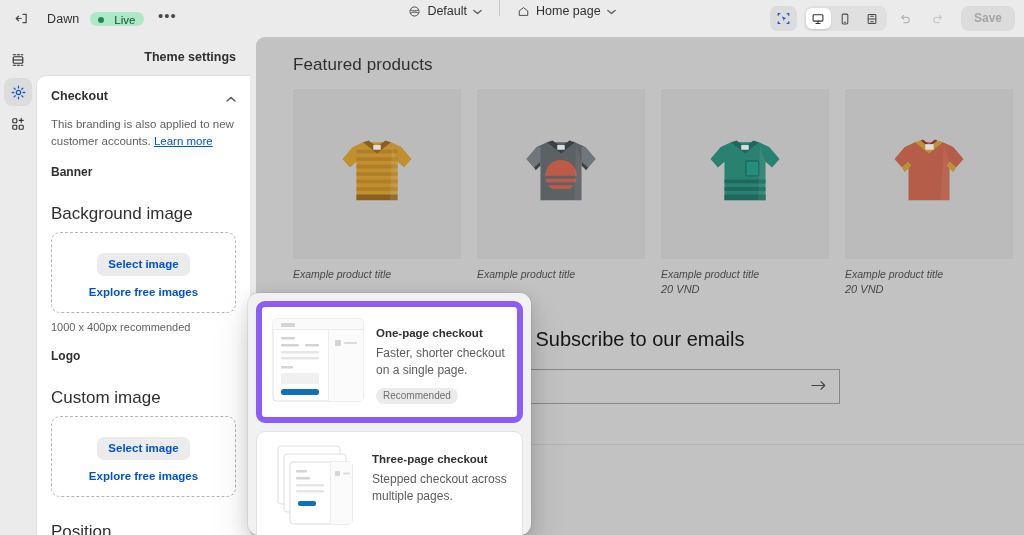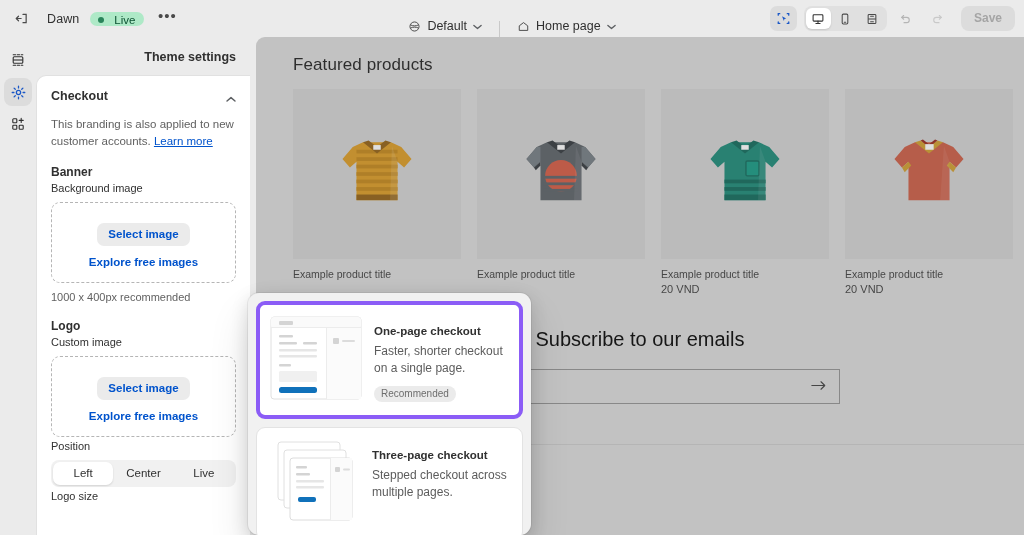--- a/index.html
+++ b/index.html
@@ -44,21 +44,21 @@
   .dots-btn {
     margin-left: 10px; width: 26px; height: 24px;
     display: flex; align-items: center; justify-content: center;
     border-radius: 6px; cursor: pointer;
     color: #4a4a4a; font-size: 15px; letter-spacing: 1px;
     line-height: 0; padding-bottom: 6px;
   }
 
   .tb-center {
     position: absolute; left: 0; right: 0; top: 0; height: 37px;
-    display: flex; align-items: flex-end; justify-content: center; gap: 0;
+    display: flex; align-items: flex-start; justify-content: center; gap: 0;
     pointer-events: none;
     border-radius: 14px;
   }
   .tb-center > * { pointer-events: auto; }
   .selector {
     display: flex; align-items: center; gap: 6px;
     padding: 4px 7px; border-radius: 7px; cursor: pointer;
     font-size: 12.5px; color: #303030;
   }
   .vdivider { width: 1px; height: 16px; background: #c9c9c9; margin: 0 10px; }
@@ -142,21 +142,21 @@
   .helper {
     font-size: 11.5px; color: #616161; line-height: 1.45;
     margin-top: 9px;
   }
   .link { color: #0053cc; text-decoration: underline; cursor: pointer; }
   .grp-label {
     font-size: 12px; font-weight: 700; color: #303030;
     margin-top: 16px;
   }
   .field-label {
-    font-size: 11px; color: #303030; margin-top: 3px;
+    font-size: 17px; color: #303030; margin-top: 25px;
   }
   .dropzone {
     margin-top: 8px;
     border: 1px dashed #b5b5b5; border-radius: 9px;
     background: #fff;
     padding: 20px 10px 14px;
     display: flex; flex-direction: column; align-items: center; gap: 10px;
   }
   .dz-btn {
     background: #ebebeb; color: #0053cc;
@@ -188,21 +188,21 @@
     border-radius: 9px 0 0 0;
     overflow: hidden;
   }
   .preview-h2 {
     font-size: 17px; color: #1c1c1c; font-weight: 400;
     padding: 18px 0 0 37px; letter-spacing: .1px;
   }
   .prod-grid {
     display: flex; gap: 16px; padding: 14px 0 0 37px;
   }
-  .prod-card { width: 168px; }
+  .prod-card { width: 168px; font-style: italic; }
   .prod-img {
     width: 168px; height: 170px;
     background: #c7c7c7;
     display: flex; align-items: center; justify-content: center;
   }
   .prod-title { font-size: 10.5px; color: #3a3a3a; margin-top: 9px; }
   .prod-price { font-size: 11px; color: #3a3a3a; margin-top: 3px; }
   .sub-wrap {
     margin-top: 33px; text-align: center;
   }
@@ -238,21 +238,21 @@
     padding: 8px;
   }
   .opt-card {
     background: #fff; border-radius: 9px;
     display: flex; align-items: flex-start; gap: 0;
     padding: 12px 12px 12px 11px;
     cursor: pointer;
     border: 1px solid #e3e3e3;
   }
   .opt-card.selected {
-    border: 4px solid #8b5cf6;
+    border: 6px solid #8b5cf6;
     padding: 11px 11px 11px 10px;
   }
   .opt-card + .opt-card { margin-top: 8px; }
   .opt-thumb { width: 92px; flex: 0 0 92px; }
   .opt-body { padding-left: 12px; padding-top: 9px; }
   .opt-title { font-size: 11.5px; font-weight: 700; color: #303030; }
   .opt-desc { font-size: 12px; color: #5c5c5c; line-height: 1.45; margin-top: 6px; }
   .rec-badge {
     display: inline-block; margin-top: 8px;
     background: #ebebeb; color: #6e6e6e;

